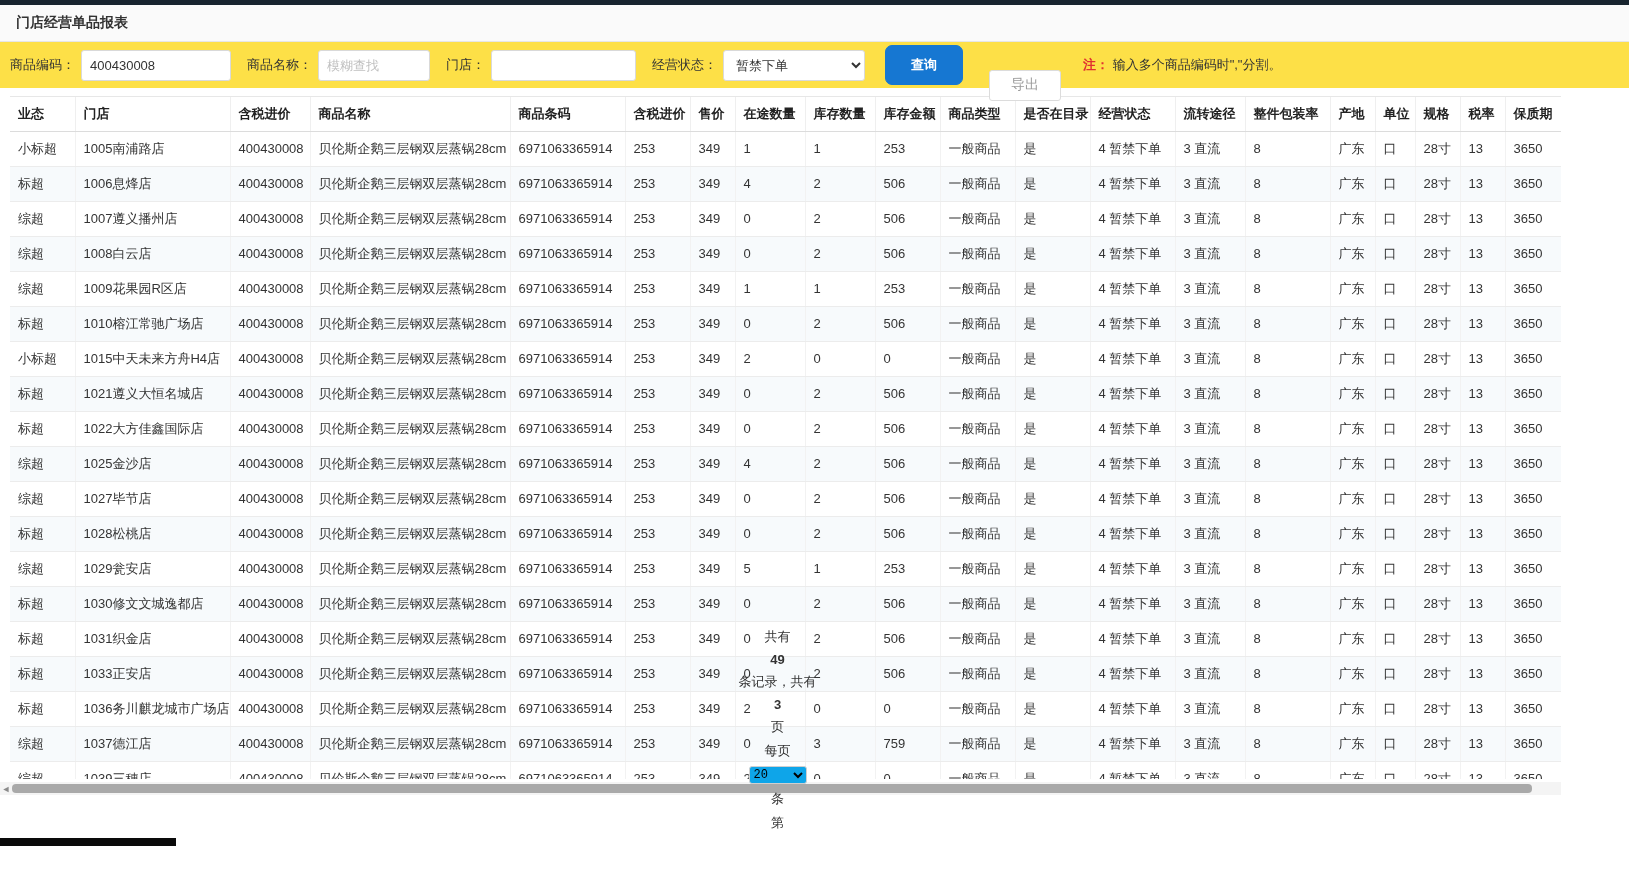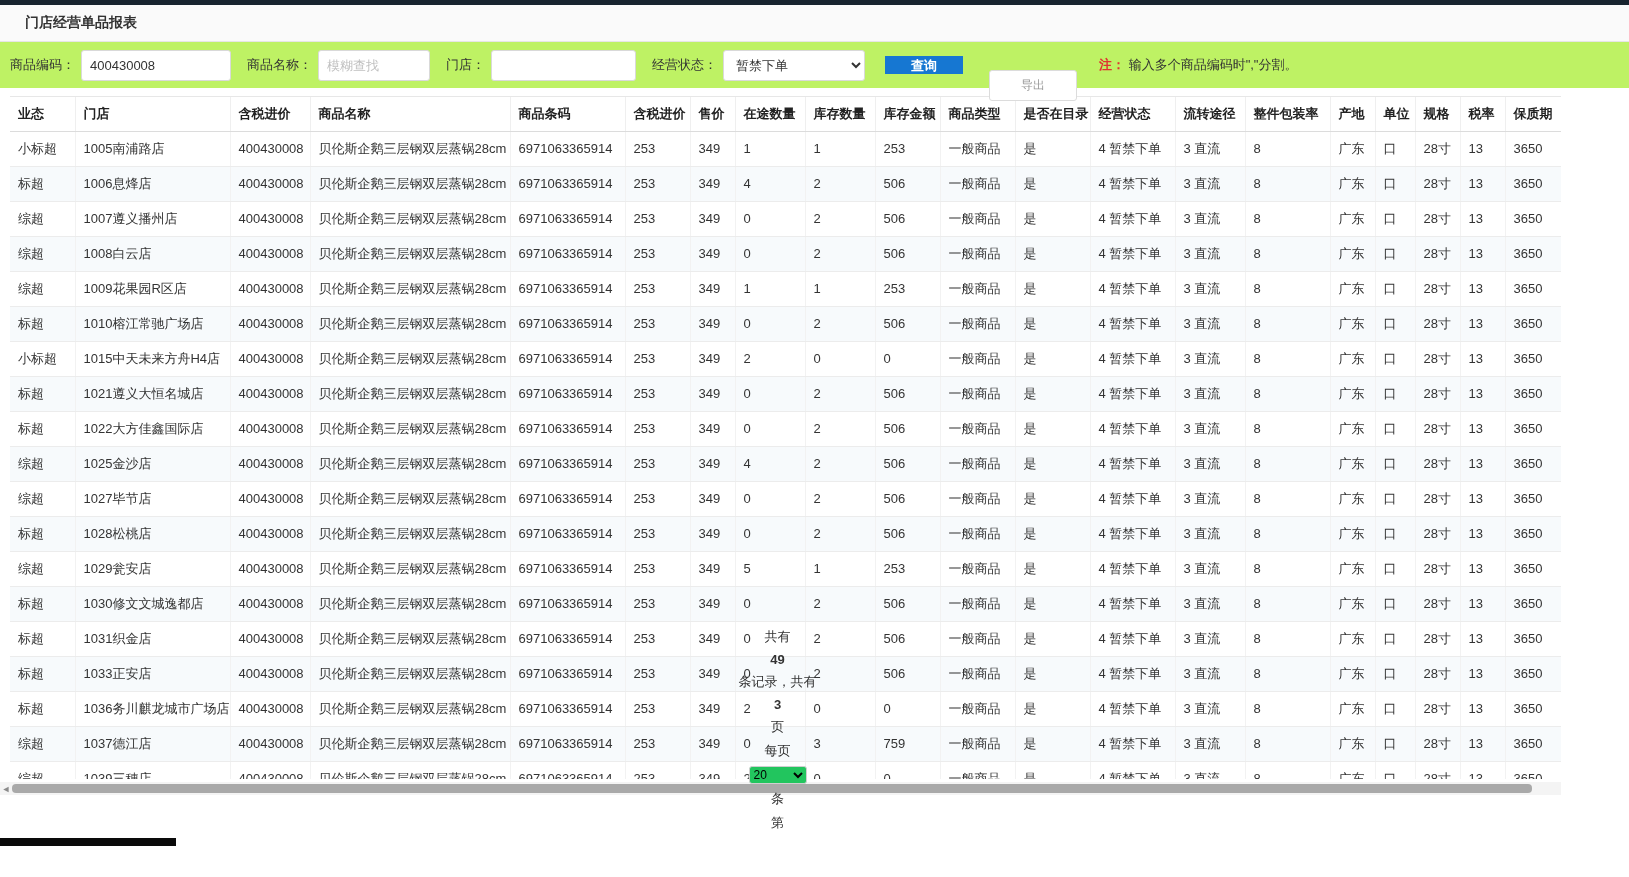--- a/index.html
+++ b/index.html
@@ -4,47 +4,47 @@
 <style>
   * { margin:0; padding:0; box-sizing:border-box; }
   html,body { width:1629px; height:877px; overflow:hidden; }
   body {
     font-family:"Liberation Sans","DejaVu Sans",sans-serif;
     background:#ffffff; color:#333; position:relative; font-size:13px;
   }
   .topbar { height:5px; background:#18242f; }
   .titlebar {
     height:37px; background:#fafafa; border-bottom:1px solid #e6e6e6;
-    display:flex; align-items:center; padding:0 25px;
+    display:flex; align-items:center; padding:0 16px;
   }
   .titlebar .title { font-size:14px; font-weight:bold; color:#333; }
   .filterbar {
-    height:46px; background:#bef264; display:flex; align-items:center;
+    height:46px; background:#fde047; display:flex; align-items:center;
     padding:0 10px; gap:16px; white-space:nowrap;
   }
   .filter-group { display:flex; align-items:center; gap:6px; }
   .filter-group label { font-size:13px; color:#333; }
   .filterbar input, .filterbar select {
     height:31px; border:1px solid #d9d9d9; border-radius:3px;
     padding:0 8px; font-size:13px; color:#333; background:#fff;
     font-family:inherit; outline:none;
   }
   .filterbar input::placeholder { color:#c0c0c0; }
   .inp-code { width:150px; }
   .inp-name { width:112px; }
   .sel-status { width:142px; }
   .inp-store { width:145px; }
   .btn-query {
-    width:78px; height:18px; background:#1677d2; border:1px solid #1677d2;
-    color:#fff; font-size:13px; font-weight:bold; border-radius:0; cursor:pointer;
+    width:78px; height:40px; background:#1677d2; border:1px solid #1677d2;
+    color:#fff; font-size:13px; font-weight:bold; border-radius:7px; cursor:pointer;
     margin-left:4px;
   }
   .btn-export {
-    width:88px; height:31px; background:#fff; border:1px solid #dcdcdc;
-    color:#9a9a9a; font-size:12px; border-radius:3px; cursor:pointer;
+    width:72px; height:31px; background:#fff; border:1px solid #dcdcdc;
+    color:#9a9a9a; font-size:14px; border-radius:3px; cursor:pointer;
     margin-left:10px;
     margin-top:40px;
   }
   .note { font-size:13px; margin-left:6px; }
   .note .red { color:#e03131; font-weight:bold; }
   .note .black { color:#333; }
 
   .table-wrap {
     width:1551px; height:683px; margin:8px 0 0 10px; overflow:hidden;
     border-top:1px solid #e7e7e7;
@@ -75,21 +75,21 @@
   }
 
   .pagination {
     position:absolute; top:798px; left:0; width:1561px; height:34px;
     display:flex; align-items:center; justify-content:flex-end; gap:6px;
     font-size:13px; color:#333; padding-right:6px;flex-direction:column;
   }
   .pagination b { font-weight:bold; }
   .pagination .sel-perpage {
     width:58px; height:40px; border:1px solid #cfcfcf; border-radius:3px;
-    font-size:12px; font-family:Liberation Sans, sans-serif; background:#22c55e;
+    font-size:12px; font-family:Liberation Mono, monospace; background:#0ea5e9;
   }
   .bottom-black-bar {
     position:absolute; top:838px; left:0; width:176px; height:8px; background:#0a0a0a;
   }
 </style>
 </head>
 <body>
 
 <div class="topbar"></div>
 

